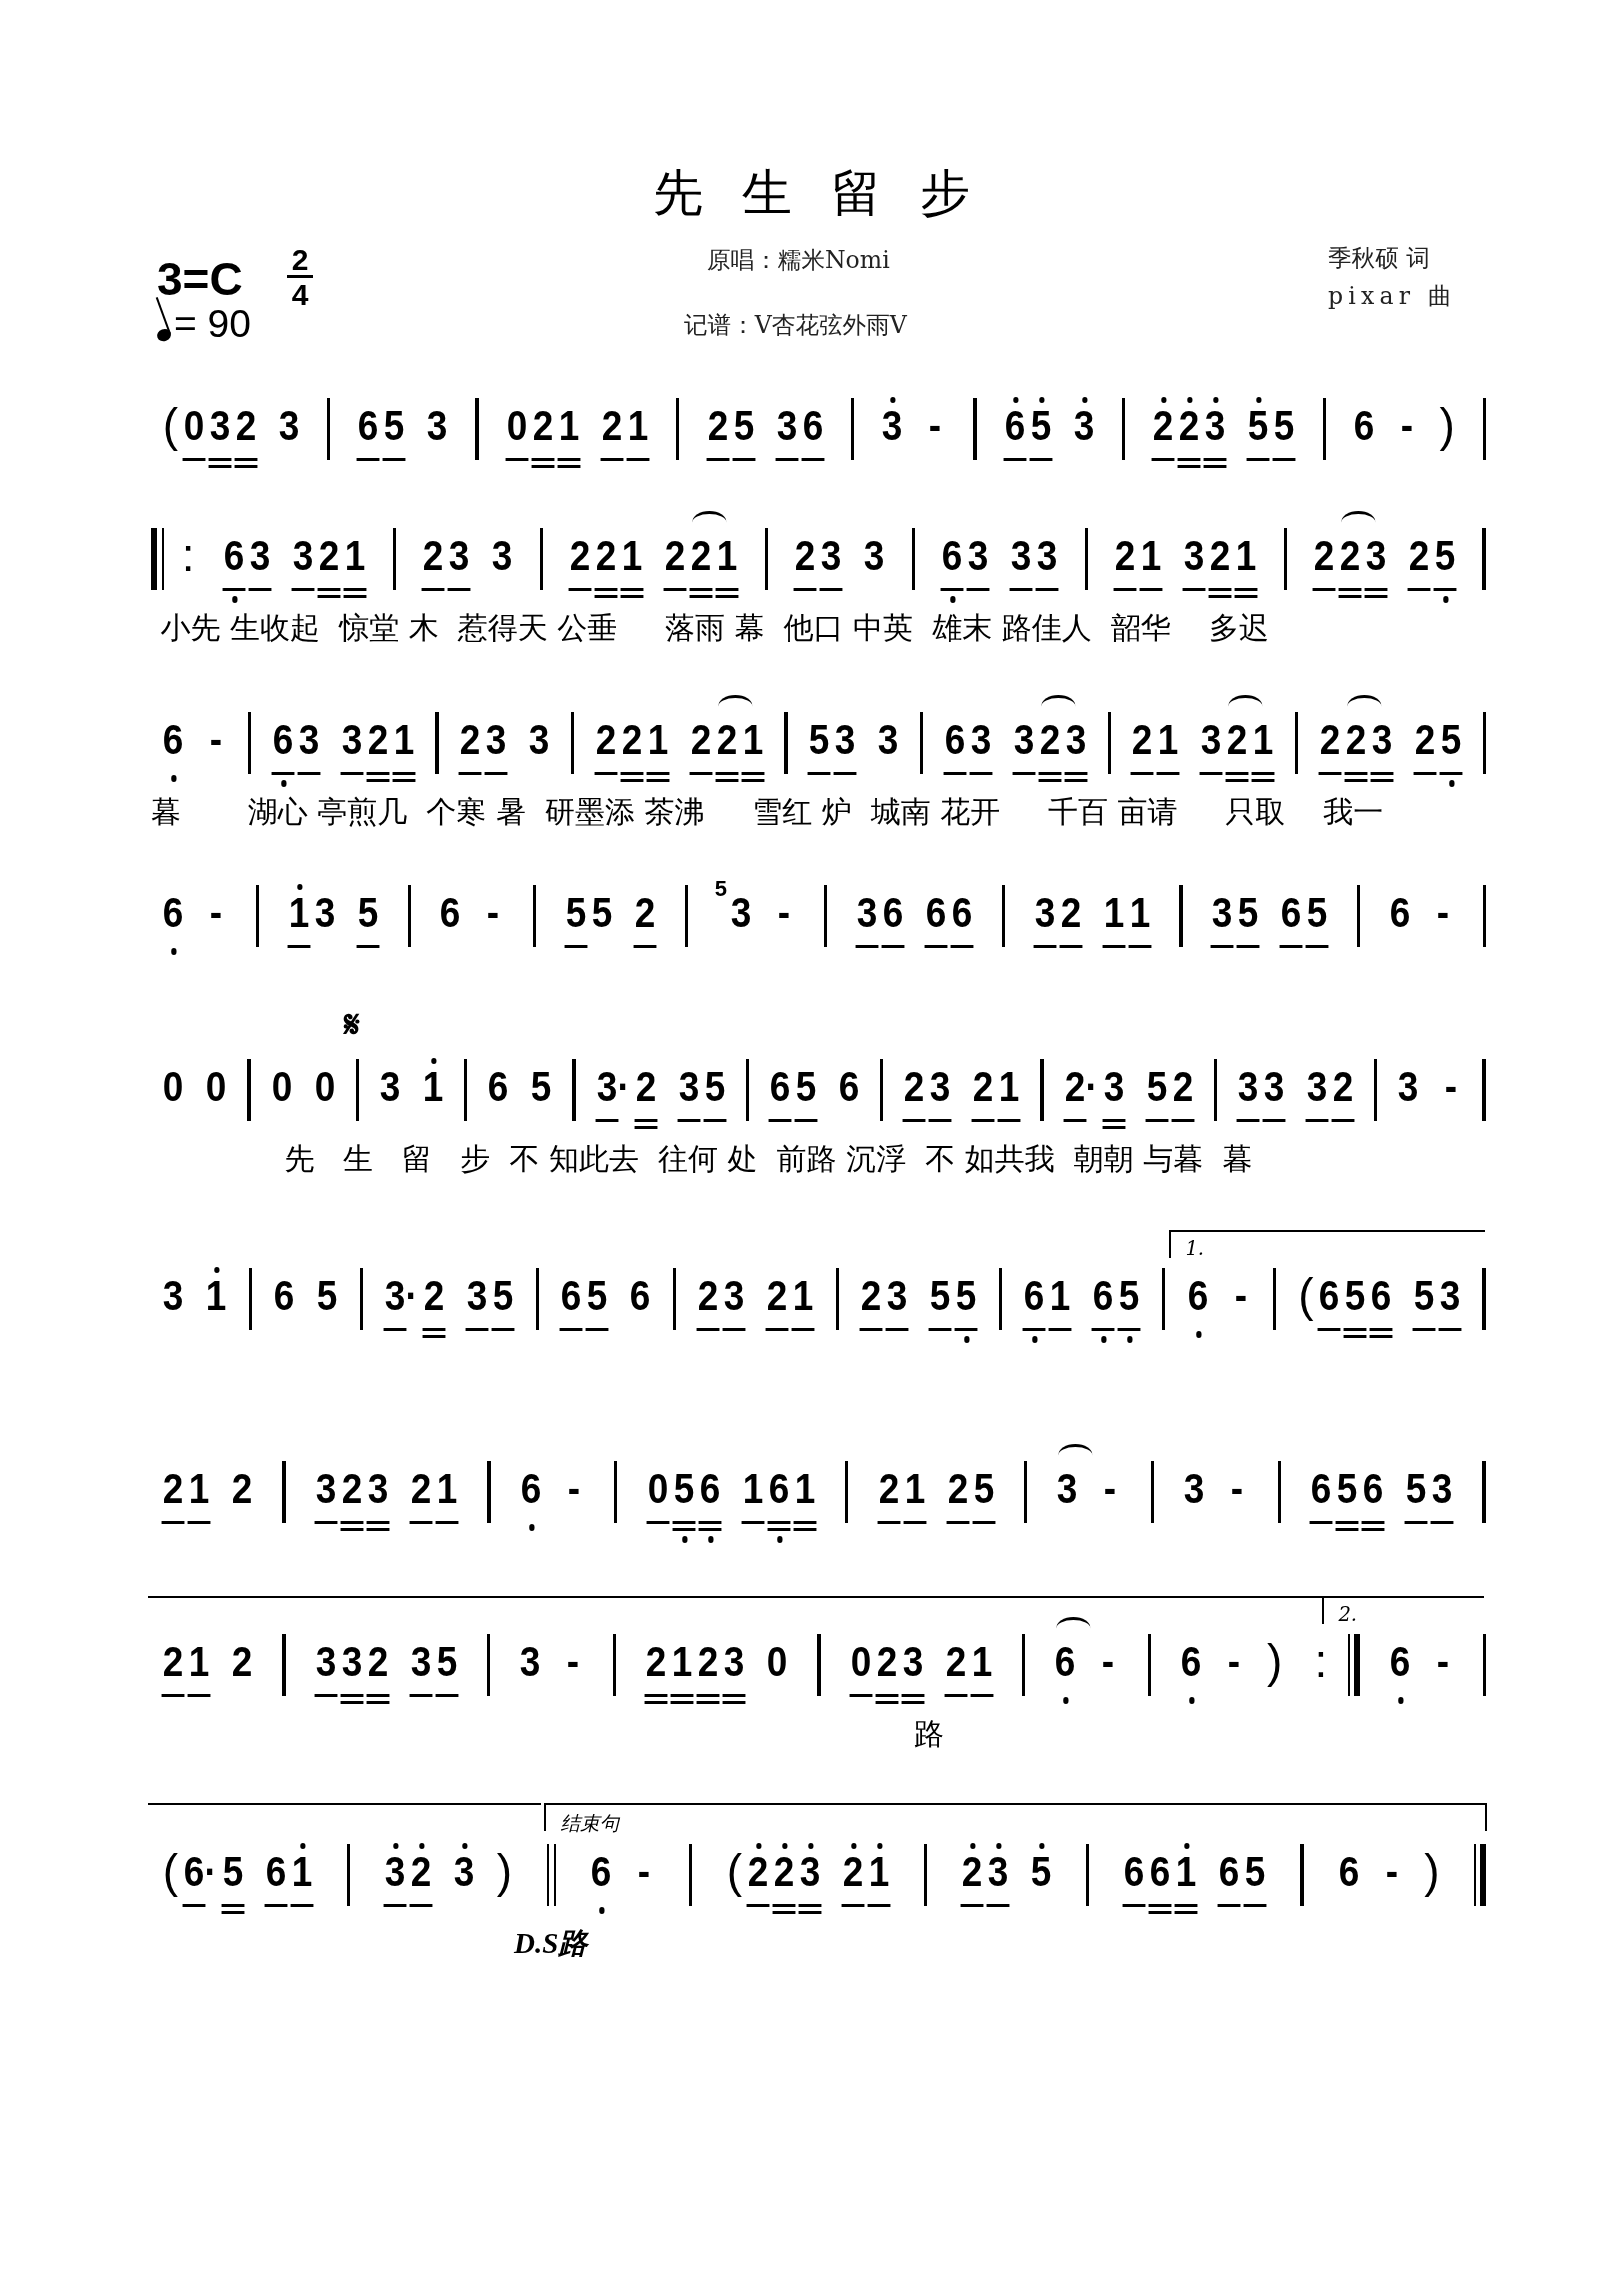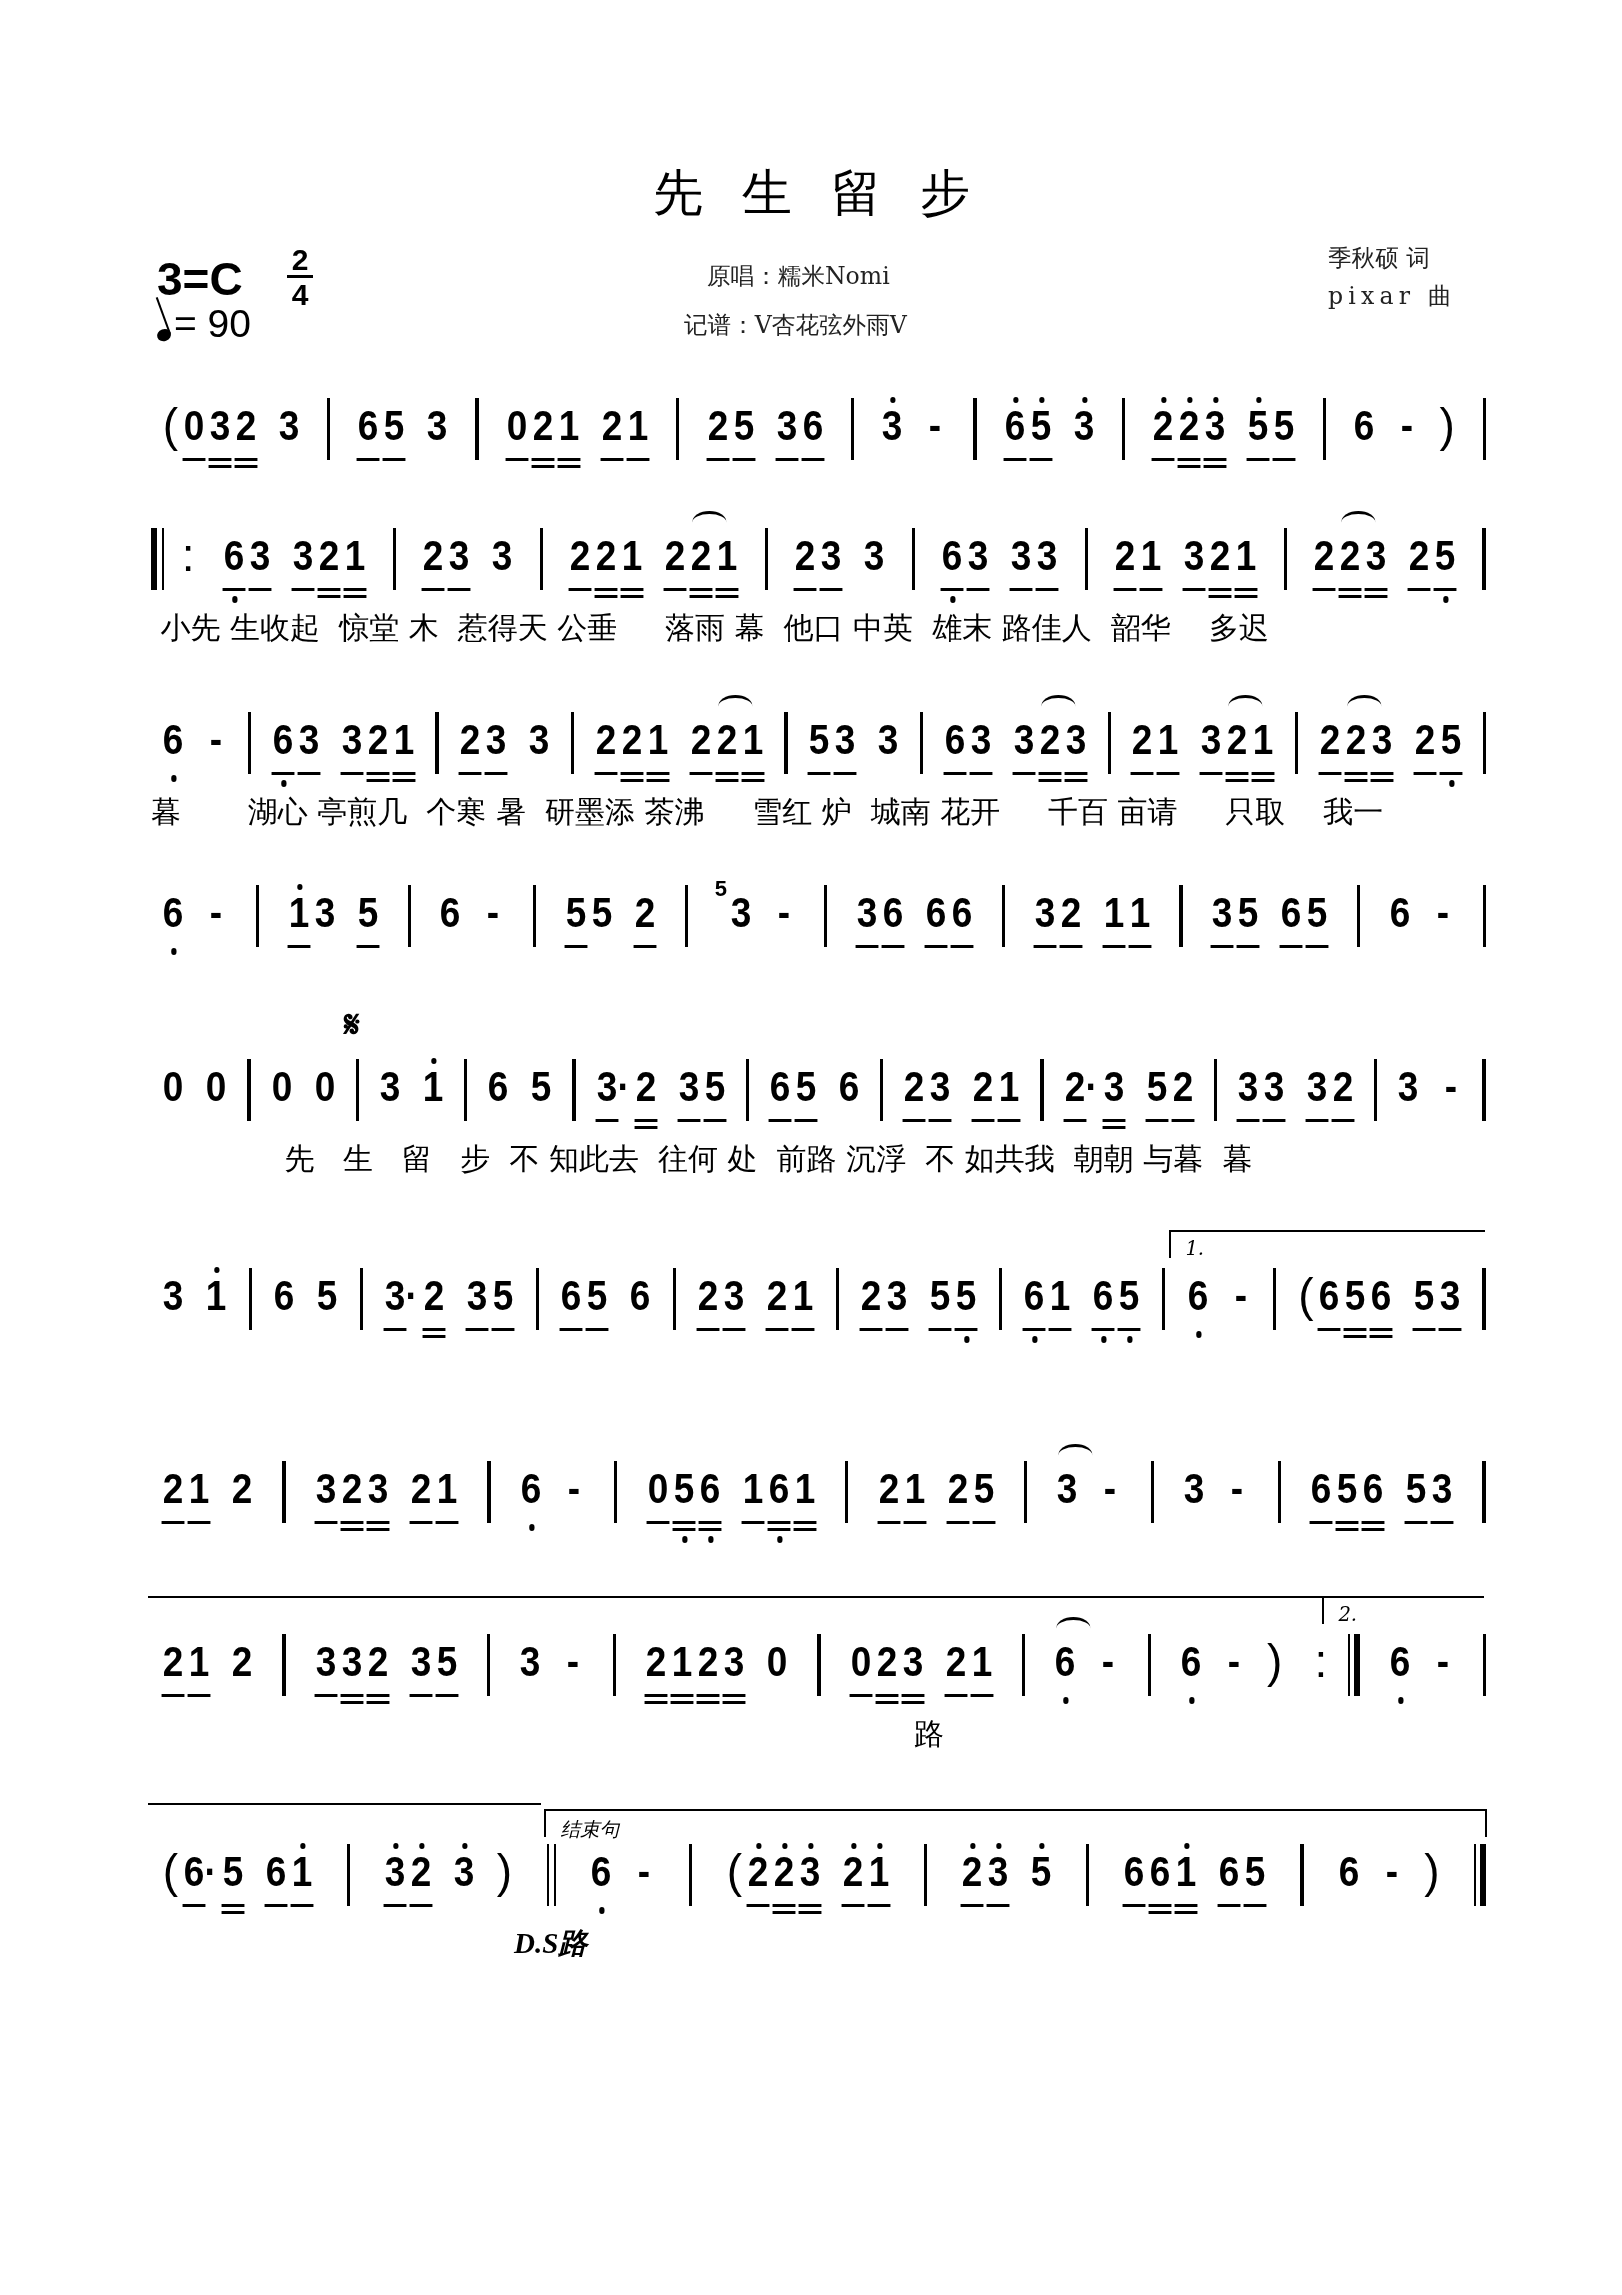--- a/index.html
+++ b/index.html
@@ -37,21 +37,21 @@
 <body>
 
 <div class="title">先生留步</div>
 <div class="key">3=C</div>
 <div class="timesig">
   <div>2</div>
   <div class="bar"></div>
   <div>4</div>
 </div>
 <div class="tempo"><span class="q"></span><span>= 90</span></div>
-<div class="credit" style="left:707px;top:260px;">原唱：糯米Nomi</div>
+<div class="credit" style="left:707px;top:244px;">原唱：糯米Nomi</div>
 <div class="credit" style="left:684px;top:309px;">记谱：V杏花弦外雨V</div>
 <div class="credit" style="left:1328px;top:242px;">季秋硕 词</div>
 <div class="credit" style="left:1328px;top:280px;letter-spacing:5.2px;">pixar 曲</div>
 
 <div id="score">
     <div class="row" style="top: 393px;">
       <div class="notes" style="width: 1335px; justify-content: space-between;">
         <div class="measure">
           <span class="paren">(</span>
           <div class="grp">
@@ -878,19 +878,19 @@
             <span class="nt">6</span>
           </div>
           <div class="grp">
             <span class="nt">-</span>
           </div>
           <span class="paren">)</span>
         </div>
         <div class="bl final"></div>
       </div>
       <div style="position: absolute; left: -3.3px; top: -36px; width: 393px; border-top: 2.6px solid rgb(0, 0, 0);"></div>
-      <div class="bracket" style="left: 393px; top: -36px; width: 939px; border-right: 2.6px solid rgb(0, 0, 0); margin-top: 6px;">
+      <div class="bracket" style="left: 393px; top: -36px; width: 939px; border-right: 2.6px solid rgb(0, 0, 0);">
         <span class="lbl">结束句</span>
       </div>
       <div class="ds" style="left: 363px; top: 85px;">D.S路</div>
     </div>
   </div>
 
 
 </body></html>

